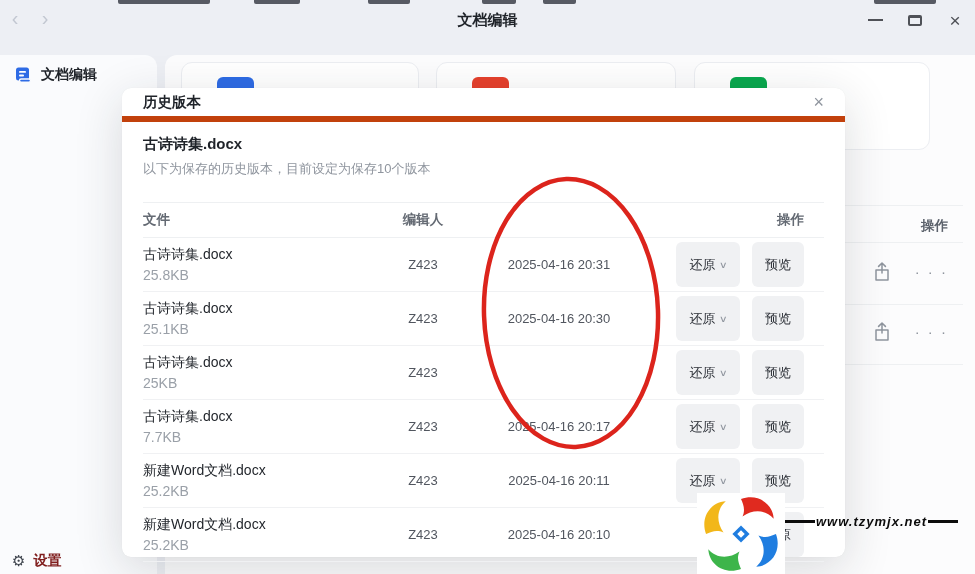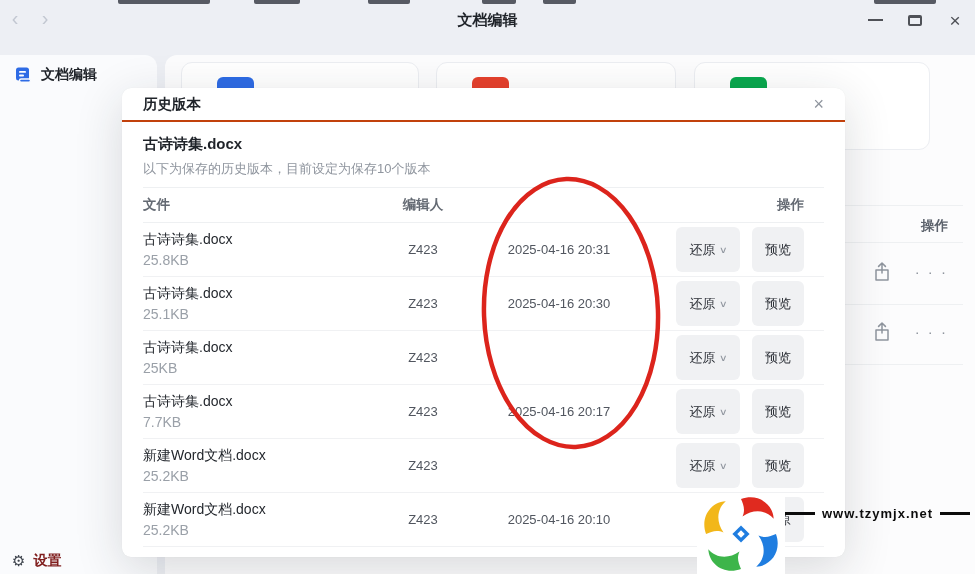--- a/index.html
+++ b/index.html
@@ -41,27 +41,27 @@
   .card-2 { left:271px; width:240px; }
   .card-3 { left:529px; width:236px; }
 
   .bg-line { position:absolute; background:#eef0f2; height:1px; }
   .bg-ops-header { position:absolute; right:27px; top:162px; font-size:13.5px; color:#5c626c; font-weight:bold; }
   .bg-op-row { position:absolute; display:flex; align-items:center; gap:24px; right:27px; }
   .bg-op-row .dots { font-size:15px; color:#8f959e; letter-spacing:2px; line-height:10px; }
 
   
   .modal { position:absolute; left:122px; top:88px; width:723px; height:469px; background:#ffffff; border-radius:9px; box-shadow:0 12px 48px rgba(31,35,41,.16), 0 0 1px rgba(31,35,41,.08); }
-  .modal-header { height:34px; padding:0 21px; display:flex; align-items:center; justify-content:space-between; border-bottom:2px solid #c2410c; }
+  .modal-header { height:34px; padding:0 21px; display:flex; align-items:center; justify-content:space-between; border-bottom:6px solid #c2410c; }
   .modal-title { font-size:14.5px; font-weight:bold; }
   .modal-close { font-size:18px; color:#8f959e; line-height:18px; cursor:default; }
   .file-title { margin:13px 21px 0; font-size:15px; font-weight:bold; }
   .file-subtitle { margin:6px 21px 0; font-size:13px; color:#8f959e; }
 
-  .vtable { position:absolute; left:21px; right:21px; top:99px; }
+  .vtable { position:absolute; left:21px; right:21px; top:114px; }
   .thead { display:flex; align-items:center; height:36px; border-top:1px solid #eef0f2; border-bottom:1px solid #eef0f2; font-size:13.5px; color:#646a73; font-weight:bold; }
   .trow { display:flex; align-items:center; height:54px; border-bottom:1px solid #f0f1f3; }
   .col-file { width:230px; text-align:left; }
   .col-editor { width:100px; text-align:center; }
   .col-time { width:172px; text-align:center; }
   .col-ops { flex:1; text-align:right; padding-right:20px; }
   .fname { font-size:14px; color:#1f2329; }
   .fsize { font-size:14px; color:#9aa0a8; margin-top:3px; }
   .cell-editor, .cell-time { font-size:13px; color:#51565f; }
   .ops-cell { display:flex; justify-content:flex-end; align-items:center; gap:12px; }
@@ -69,21 +69,21 @@
   .btn .caret { font-size:9px; color:#8f959e; transform:scaleX(1.3); }
 
   
   .annotation { position:absolute; left:470px; top:170px; width:205px; height:286px; pointer-events:none; }
 
   
   .watermark { position:absolute; left:697px; top:493px; width:276px; height:81px; z-index:60; display:flex; align-items:flex-start; }
   .wm-logo { width:88px; height:81px; background:#ffffff; display:flex; align-items:center; justify-content:center; }
   .wm-right { padding-top:6px; }
   .wm-name { font-size:34px; font-weight:900; color:#0c0c0c; letter-spacing:1px; line-height:38px; text-shadow:0.6px 0 #0c0c0c; }
-  .wm-url-row { display:flex; align-items:center; gap:7px; margin-top:7px; }
+  .wm-url-row { display:flex; align-items:center; gap:1px; margin-top:15px;font-style:italic; }
   .wm-dash { height:3px; width:30px; background:#0c0c0c; flex:1; }
   .wm-url { font-size:13px; font-weight:bold; color:#0c0c0c; letter-spacing:1px; white-space:nowrap; }
 </style>
 </head>
 <body>
 
 <div class="titlebar">
   <div class="edge-artifacts">
     <span></span>
       <span></span>
@@ -238,20 +238,21 @@
               <span>预览</span>
             </button>
           </div>
         </div>
         <div class="trow">
           <div class="col-file">
             <div class="fname">新建Word文档.docx</div>
             <div class="fsize">25.2KB</div>
           </div>
           <div class="col-editor cell-editor">Z423</div>
+          <div class="col-time cell-time">2025-04-16 20:11</div>
           <div class="col-ops ops-cell">
             <button class="btn">
               <span>还原</span>
               <span class="caret">∨</span>
             </button>
             <button class="btn">
               <span>预览</span>
             </button>
           </div>
         </div>

